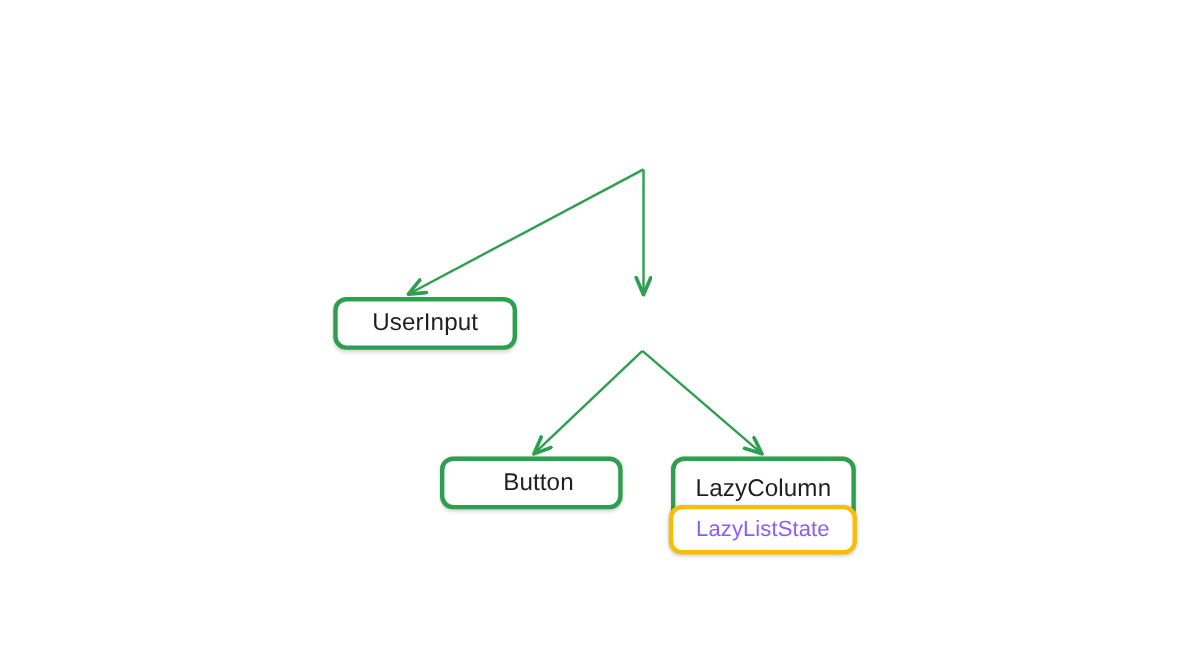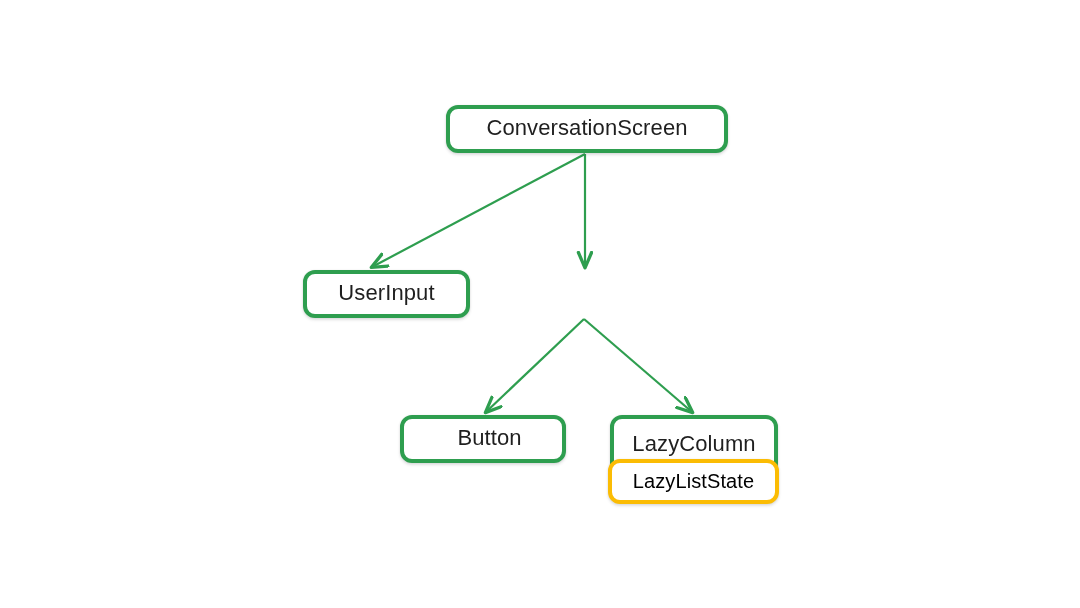--- a/index.html
+++ b/index.html
@@ -43,21 +43,21 @@
   }
   .node-green {
     border: 4px solid #2e9e4f;
     color: #1f1f1f;
     font-size: 22px;
     letter-spacing: 0.1px;
     box-shadow: 0 2px 3px rgba(60,64,67,0.16), 0 0 2px rgba(60,64,67,0.10);
   }
   .node-amber {
     border: 4px solid #fbbc04;
-    color: #000000;
+    color: #8b5cf6;
     font-size: 20px;
     letter-spacing: 0.1px;
     box-shadow: 0 2px 3px rgba(60,64,67,0.16), 0 0 2px rgba(60,64,67,0.10);
   }
   .node-label {
     line-height: 1;
     padding-bottom: 2px;
   }
 </style>
 </head>
@@ -74,23 +74,20 @@
 
     <line x1="585" y1="154" x2="372" y2="267" stroke="#2e9e4f" stroke-width="2.2" marker-end="url(#arrowhead)"></line>
 
     <line x1="585" y1="154" x2="585" y2="267" stroke="#2e9e4f" stroke-width="2.2" marker-end="url(#arrowhead)"></line>
 
     <line x1="584" y1="319" x2="486" y2="412" stroke="#2e9e4f" stroke-width="2.2" marker-end="url(#arrowhead)"></line>
 
     <line x1="584" y1="319" x2="692" y2="412" stroke="#2e9e4f" stroke-width="2.2" marker-end="url(#arrowhead)"></line>
   </svg>
 
-  <div class="node node-green" style="left:446px; top:105px; width:282px; height:48px;">
-    <span class="node-label">ConversationScreen</span>
-  </div>
 
   <div class="node node-green" style="left:303px; top:270px; width:167px; height:48px;">
     <span class="node-label">UserInput</span>
   </div>
 
 
   <div class="node node-green" style="left:400px; top:415px; width:166px; height:48px;padding-left:13px;">
     <span class="node-label">Button</span>
   </div>
 

